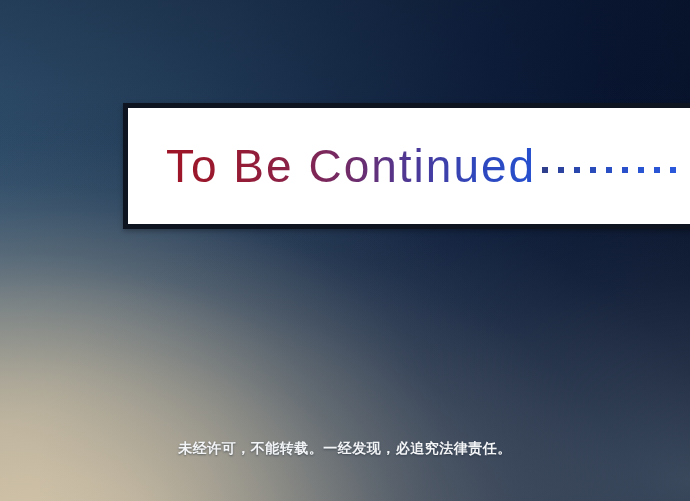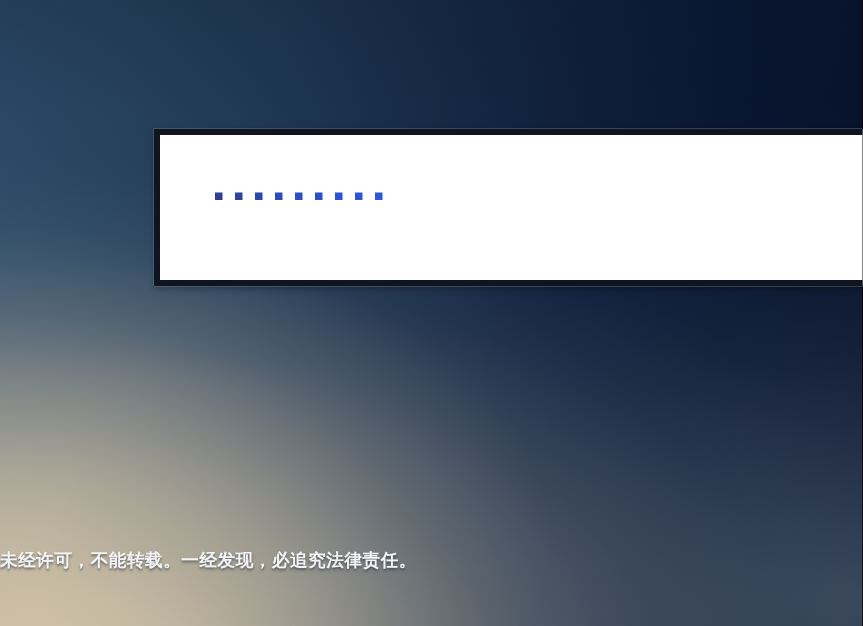--- a/index.html
+++ b/index.html
@@ -159,20 +159,21 @@
   .dots i:nth-child(7) { background: #2954d2; }
   .dots i:nth-child(8) { background: #2a56d6; }
   .dots i:nth-child(9) { background: #2b58da; }
 
   
   .notice {
     position: absolute;
     left: 0;
     right: 0;
     top: 440px;
+    text-align: center;
     font-family: "Liberation Sans", "DejaVu Sans", sans-serif;
     font-size: 14px;
     font-weight: bold;
     letter-spacing: 0.5px;
     color: #f2f4f6;
     text-shadow: 0 1px 2px rgba(30,40,55,0.55);
     user-select: none;
   }
 </style>
 </head>
@@ -182,20 +183,21 @@
 
   <div class="bg-base"></div>
   <div class="bg-warm2"></div>
   <div class="bg-warm"></div>
   <div class="bg-cool"></div>
   <div class="bg-darken-top"></div>
 
   <div class="panel">
     <div class="panel-inner">
       <div class="tbc-row">
+        <span class="tbc-text">To  Be  Continued</span>
         <span class="dots">
           <i></i>
           <i></i>
           <i></i>
           <i></i>
           <i></i>
           <i></i>
           <i></i>
           <i></i>
           <i></i>

